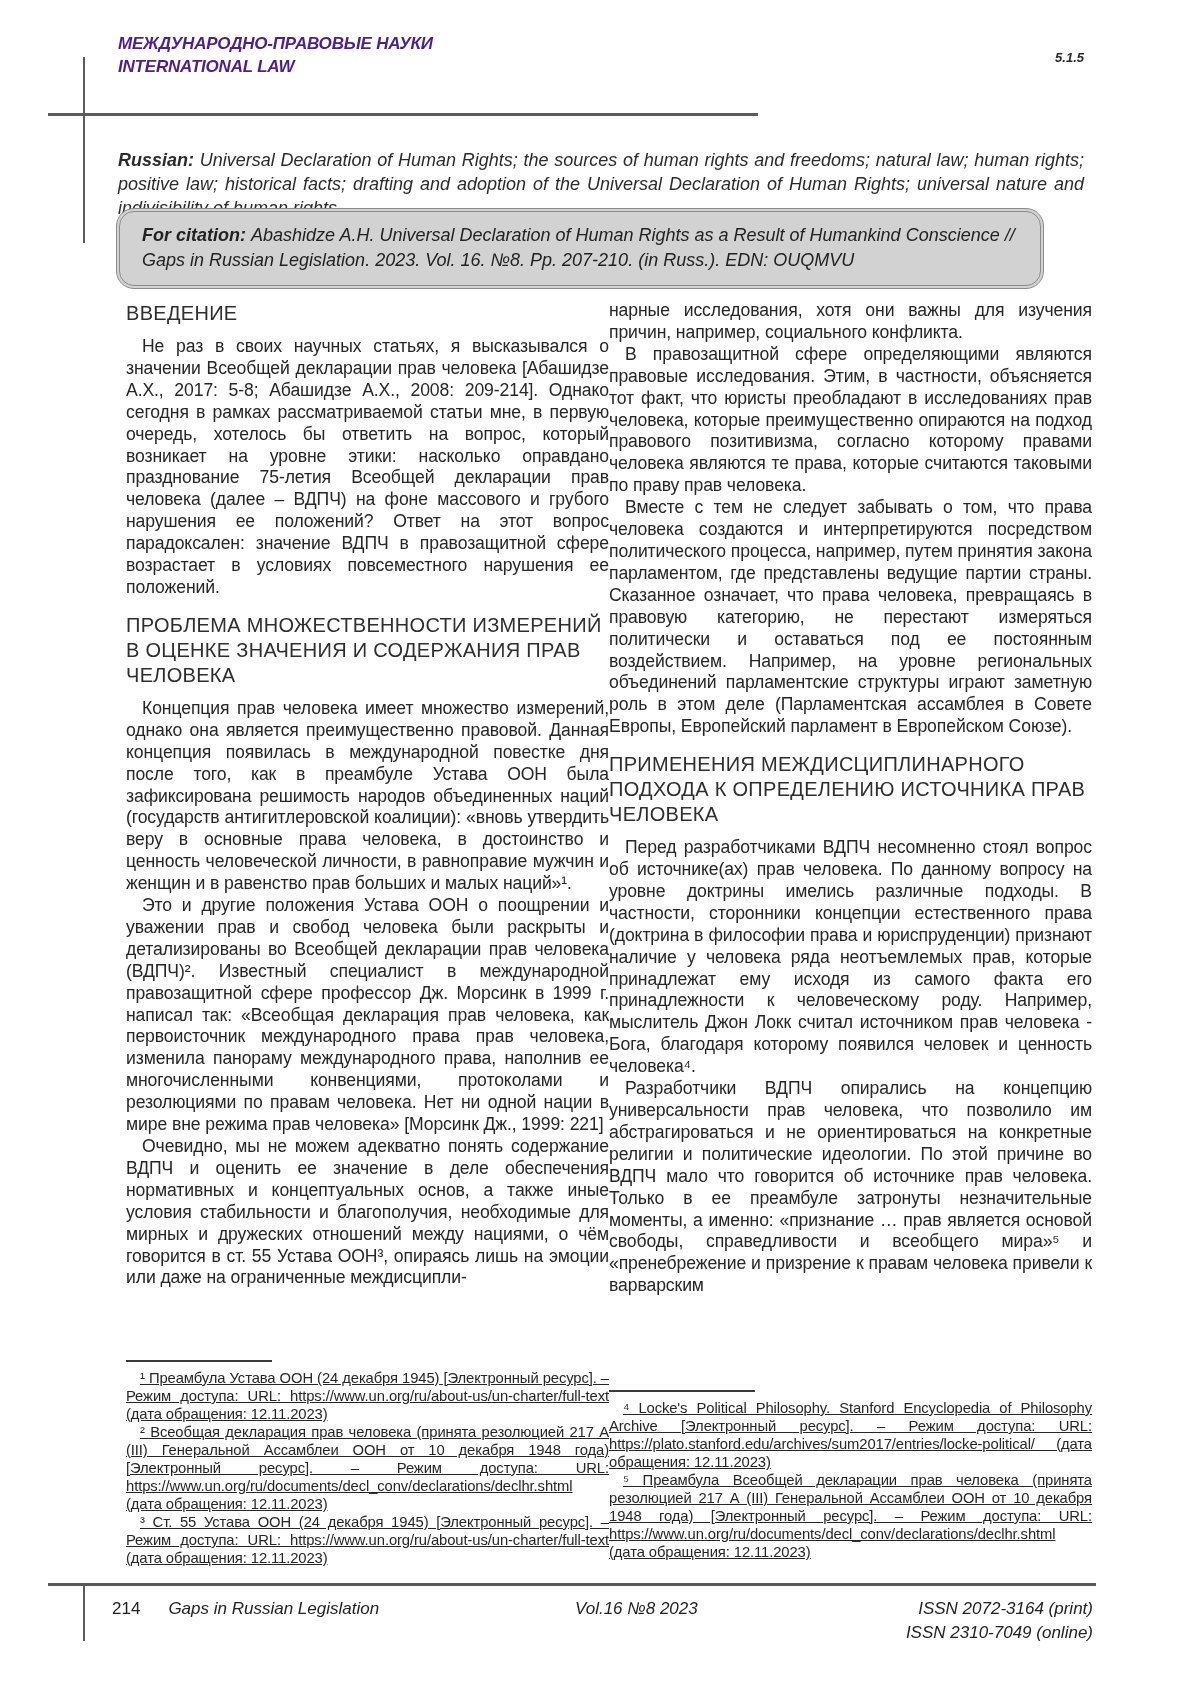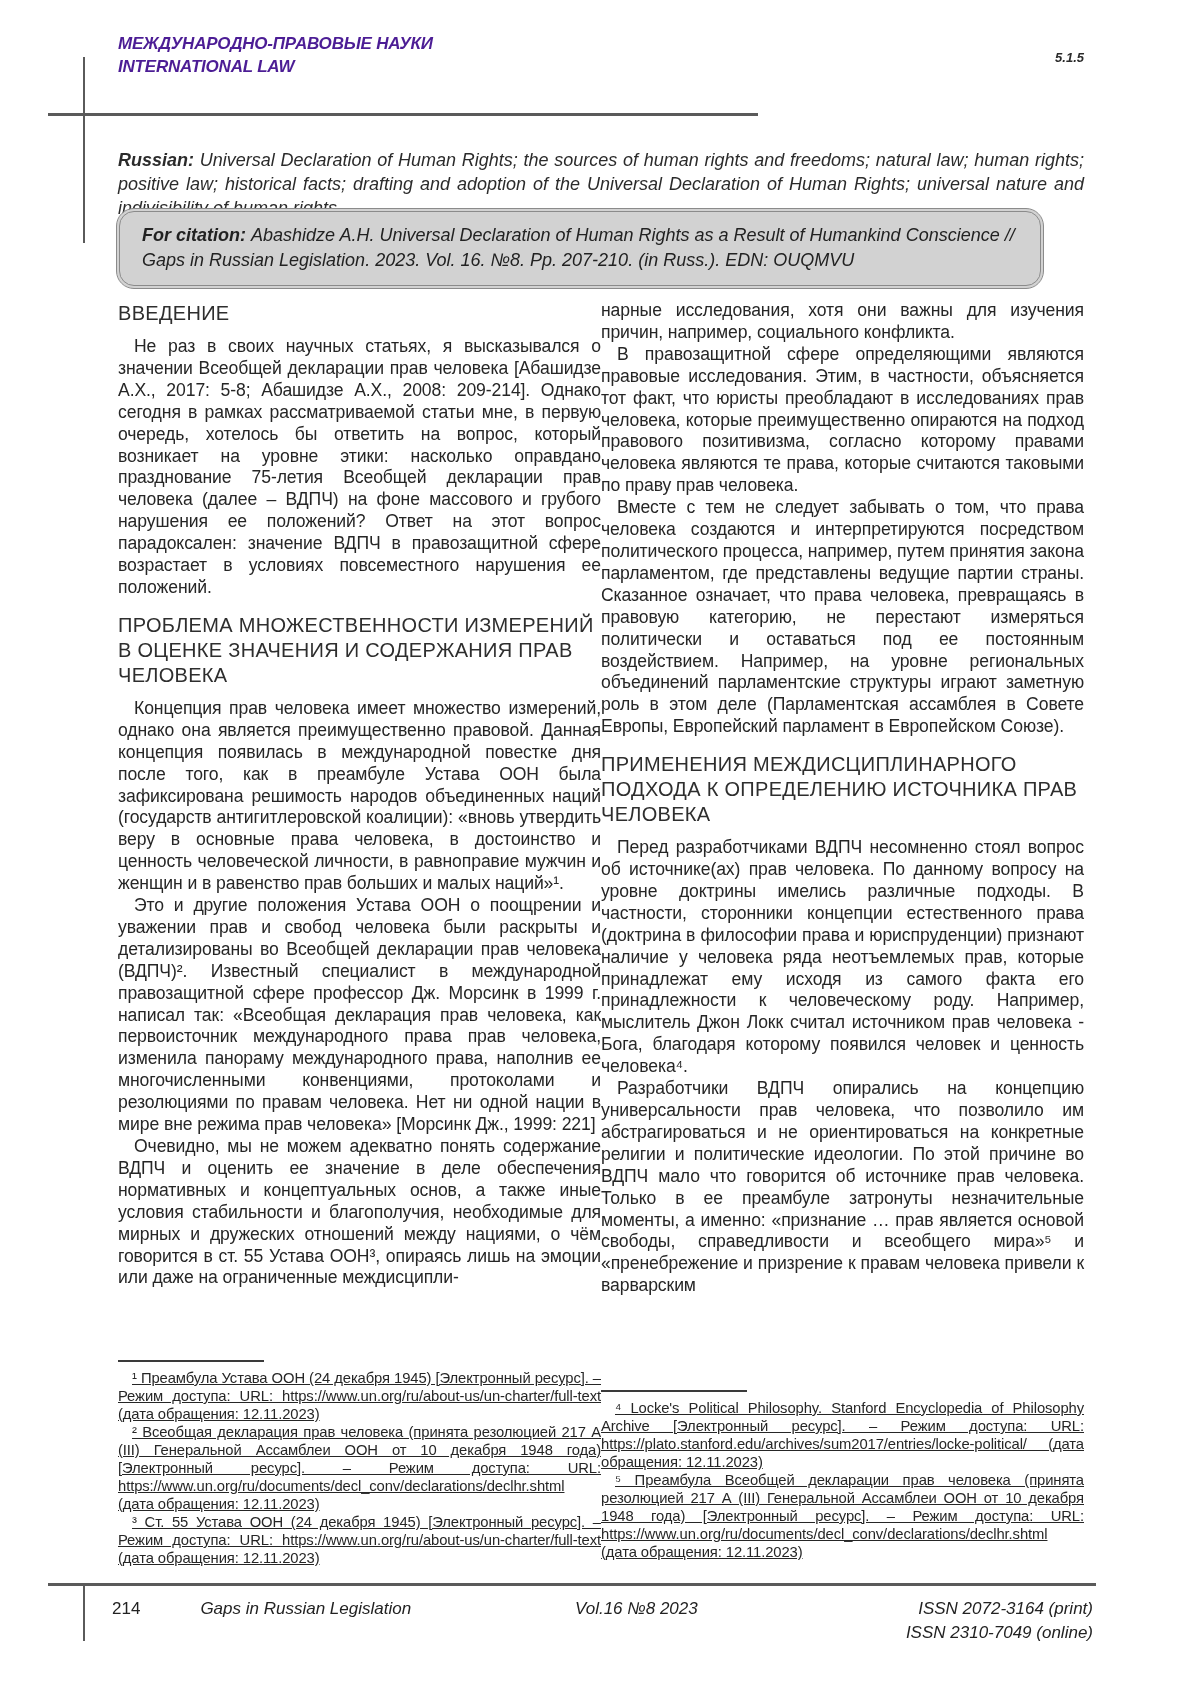--- a/index.html
+++ b/index.html
@@ -12,34 +12,34 @@
   .header{position:absolute;left:118px;top:32px;font-weight:bold;font-style:italic;
     font-size:17px;line-height:23px;letter-spacing:-0.2px;color:#4c1d95;}
   .code{position:absolute;right:116px;top:50px;font-weight:bold;font-style:italic;font-size:13px;color:#2b2b2b;}
   .keywords{position:absolute;left:118px;top:130px;width:966px;font-style:italic;
     font-size:18px;line-height:24px;text-align:justify;color:#2b2b2b;}
   .kw-label{font-weight:bold;}
   .citation-box{position:absolute;left:116px;top:208px;width:928px;box-sizing:border-box;
     background:#d2d2d2;border:4px double #8b8b8b;border-radius:18px;padding:11px 22px 12px 22px;
     font-style:italic;font-size:18px;line-height:25px;color:#222;}
   .cit-label{font-weight:bold;}
-  .columns{position:absolute;left:118px;top:300px;width:966px;height:1283px;display:flex;}
+  .columns{position:absolute;left:126px;top:300px;width:966px;height:1283px;display:flex;}
   .col{flex:1 1 0;display:flex;flex-direction:column;min-width:0;}
   .sec{font-size:20px;font-weight:400;line-height:25px;letter-spacing:0.3px;color:#2e2e2e;margin:14px 0 10px 0;}
   .sec.first{margin-top:1px;}
   .body{font-size:17.6px;line-height:21.9px;text-align:justify;margin:0;text-indent:16px;letter-spacing:-0.1px;}
   .body.noindent{text-indent:0;}
   .fnblock{margin-top:auto;text-decoration:underline;}
   .fnblock.left-fn{margin-bottom:16px;}
   .fnblock.right-fn{margin-bottom:22px;}
   .fnrule{width:146px;height:2px;background:#3a3a3a;margin:0 0 7px 0;}
   .fn{font-size:14.8px;line-height:18px;text-align:justify;margin:0;text-indent:14px;letter-spacing:-0.1px;}
   .hline-footer{position:absolute;left:48px;top:1583px;width:1048px;height:3px;background:#5a5a5a;}
   .vline-footer{position:absolute;left:83px;top:1583px;width:2px;height:58px;background:#5a5a5a;}
-  .footer{position:absolute;left:112px;top:1597px;width:981px;display:flex;align-items:flex-start;font-size:17px;line-height:24px;color:#222;gap:32px;}
+  .footer{position:absolute;left:112px;top:1597px;width:981px;display:flex;align-items:flex-start;font-size:17px;line-height:24px;color:#222;}
   .footer .pgnum{font-style:normal;margin-right:28px;}
   .footer .journal{font-style:italic;}
   .footer .issue{font-style:italic;position:absolute;left:463px;}
   .footer .issn{font-style:italic;margin-left:auto;text-align:right;}
 </style>
 </head>
 <body>
 
 <div class="vline-top"></div>
 <div class="hline-header"></div>

